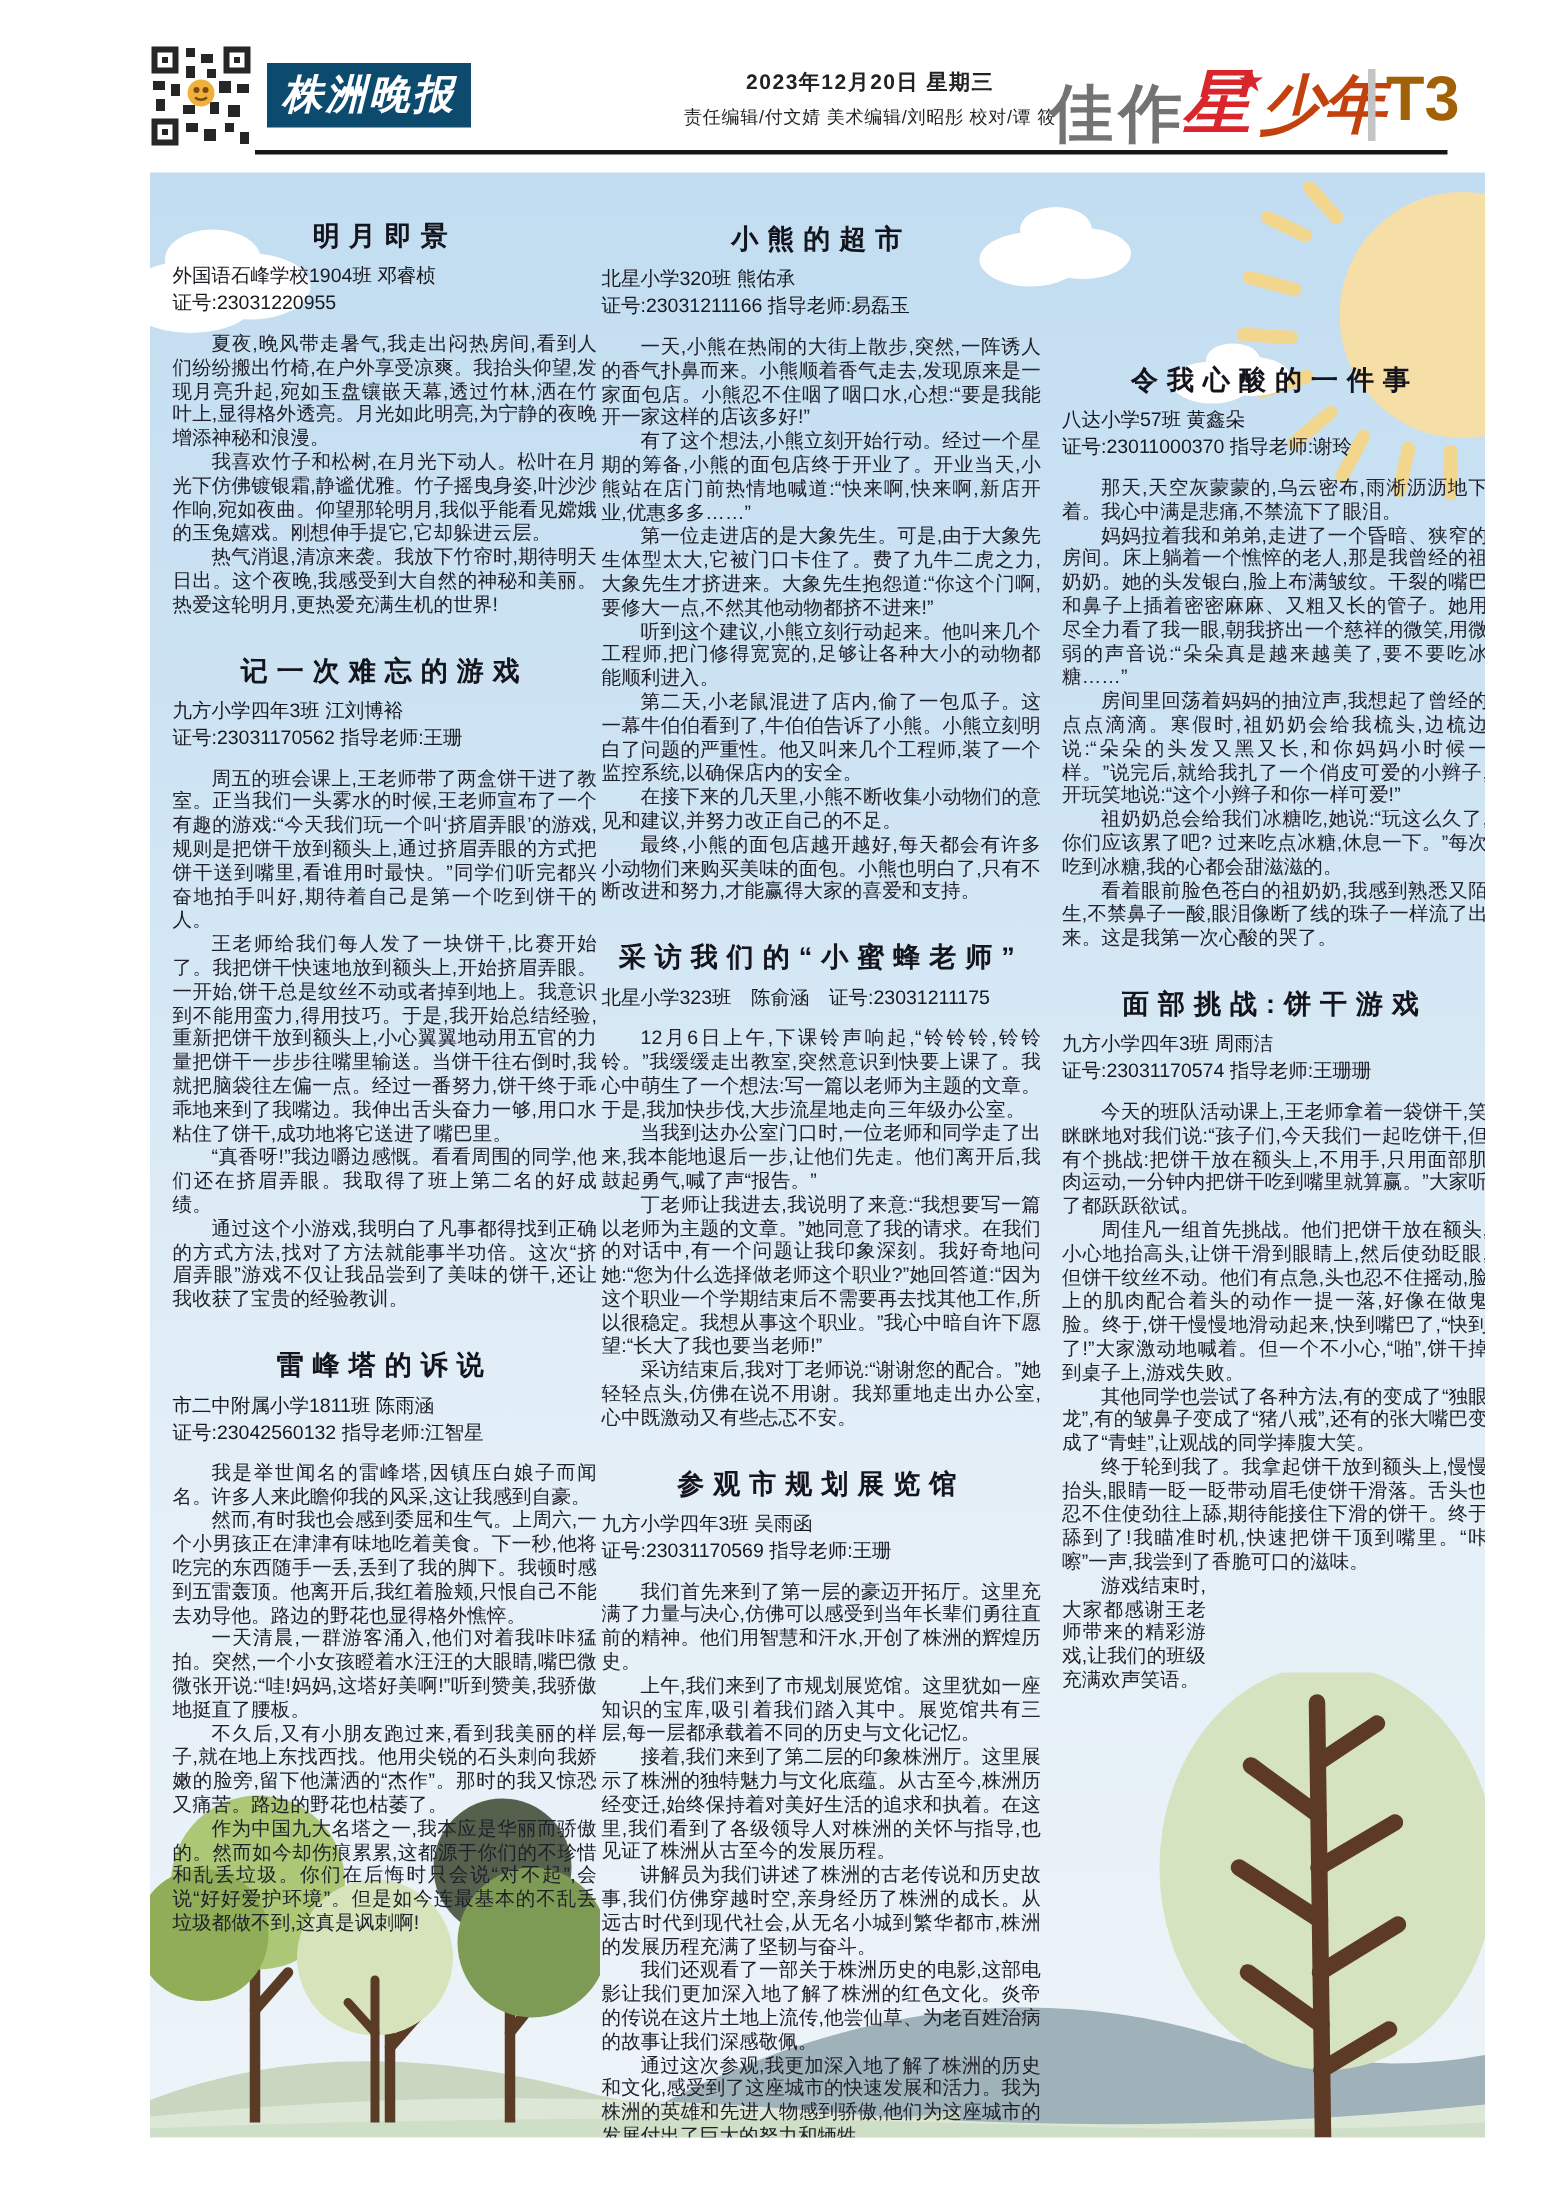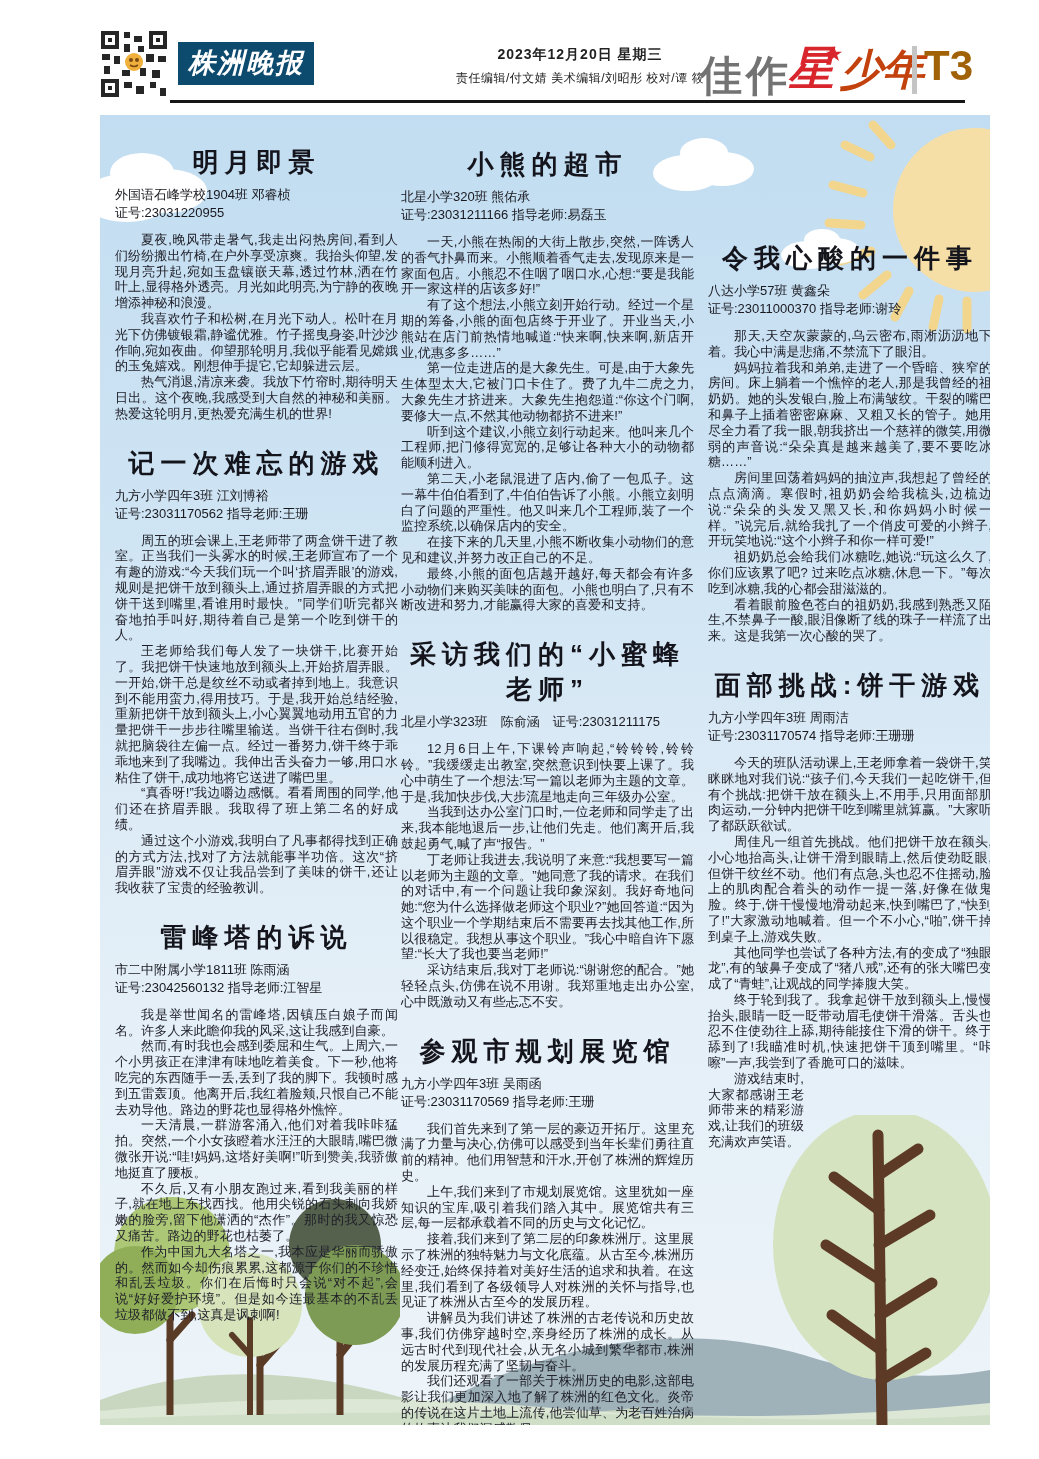--- a/index.html
+++ b/index.html
@@ -29,21 +29,21 @@
   .canvas{position:absolute;left:100px;top:115px;width:890px;height:1310px;overflow:hidden;
           background:linear-gradient(180deg,#c2ddf1 0%,#cde3f3 28%,#e2eef7 62%,#edf4f9 100%);}
   .decor{position:absolute;}
 
   
   .col{position:absolute;z-index:5;}
   #col1{left:15px;top:30px;width:283px;}
   #col2{left:301px;top:32px;width:293px;}
   #col3{left:608px;top:126px;width:284px;}
   article{margin-bottom:24px;}
-  article h2{font-size:26px;font-weight:bold;text-align:center;letter-spacing:6px;
+  article h2{font-size:18px;font-weight:bold;text-align:center;letter-spacing:6px;
              margin:0 0 6px 0;color:#14141c;}
   .byline{font-size:13px;text-align:left;line-height:18px;color:#18181f;}
   .bodywrap{margin-top:10px;}
   article p{font-size:13px;line-height:15.8px;letter-spacing:0.1px;text-align:justify;
             text-indent:2em;margin:0;color:#20202a;}
   #col3 article:last-child p:last-child{width:96px;}
 
   
   .z1{z-index:1;} .z2{z-index:2;}
 </style>

